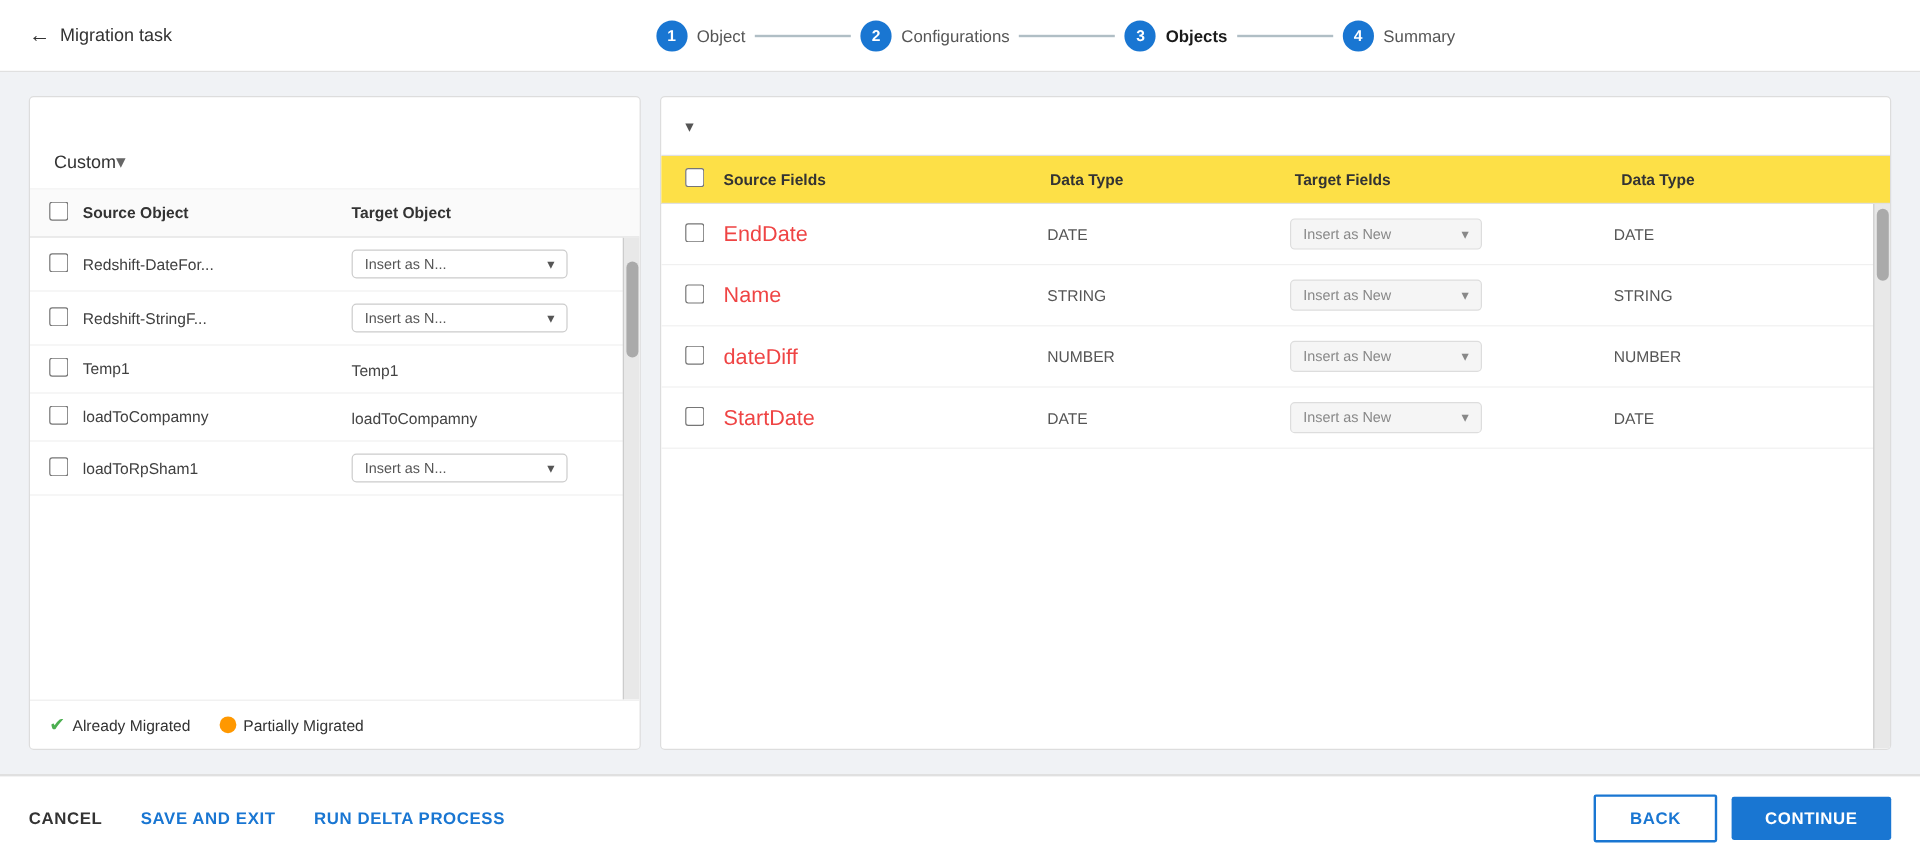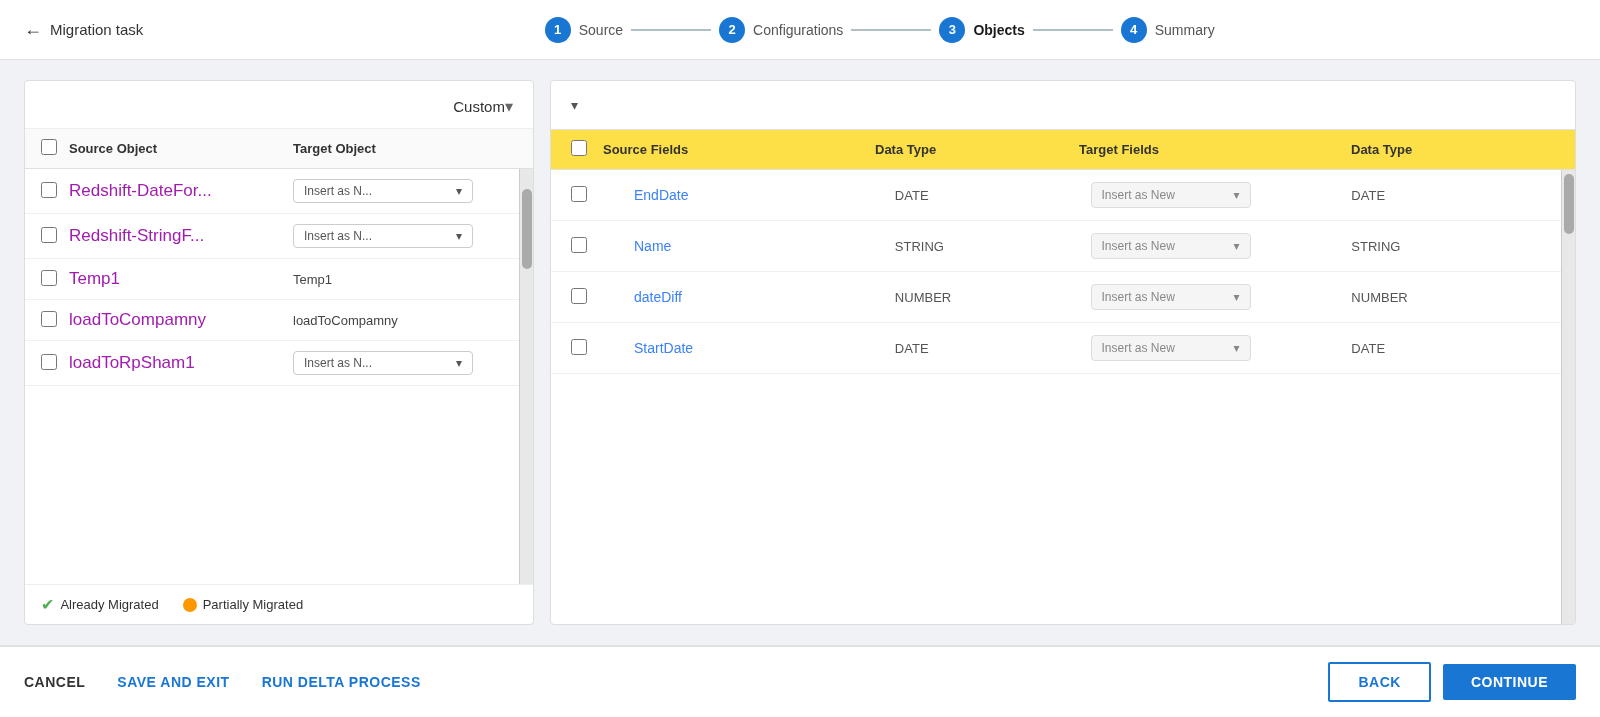--- a/index.html
+++ b/index.html
@@ -17,34 +17,34 @@
     .step-label.active { font-weight: 700; color: #1a1a1a; }
     .step-line { width: 80px; height: 2px; background: #b0bec5; margin: 0 8px; }
 
     
     .main { flex: 1; display: flex; padding: 20px 24px; gap: 16px; overflow: hidden; }
 
     
     .left-panel { background: #fff; border: 1px solid #ddd; border-radius: 4px; width: 510px; display: flex; flex-direction: column; overflow: hidden; flex-shrink: 0; }
     .collection-type-section { padding: 16px 20px 12px; border-bottom: 1px solid #eee; }
     .collection-type-label { font-size: 11px; color: #888; margin-bottom: 4px; }
-    .collection-type-select { display: flex; align-items: center; justify-content: flex-end; font-size: 15px; color: #333; cursor: pointer; }
+    .collection-type-select { display: flex; align-items: center; justify-content: flex-start; font-size: 15px; color: #333; cursor: pointer; margin-top: 28px; }
     .dropdown-arrow { color: #666; font-size: 16px; }
 
     
     .table-header-row { display: flex; align-items: center; padding: 10px 16px; border-bottom: 1px solid #e0e0e0; background: #fafafa; }
     .th-checkbox { width: 28px; flex-shrink: 0; }
     .th-source { flex: 1; font-weight: 600; font-size: 13px; }
     .th-target { flex: 1; font-weight: 600; font-size: 13px; }
 
     
     .table-body { flex: 1; overflow-y: auto; position: relative; }
     .table-row { display: flex; align-items: center; padding: 10px 16px; border-bottom: 1px solid #f0f0f0; }
     .row-checkbox { width: 28px; flex-shrink: 0; }
-    .row-source { flex: 1; font-size: 17px; color: #a21caf; }
+    .row-source { flex: 1; font-size: 13px; color: #404040; }
     .row-target { flex: 1; }
     .row-target-text { font-size: 13px; color: #444; }
     .dropdown-btn { display: flex; align-items: center; gap: 6px; background: #fff; border: 1px solid #ccc; border-radius: 4px; padding: 4px 10px; font-size: 12px; color: #555; cursor: pointer; width: 180px; justify-content: space-between; }
 
     
     .legend { padding: 10px 16px; display: flex; align-items: center; gap: 24px; border-top: 1px solid #eee; flex-shrink: 0; }
     .legend-item { display: flex; align-items: center; gap: 6px; font-size: 13px; }
     .legend-icon-check { color: #4caf50; font-size: 16px; }
     .legend-icon-partial { width: 14px; height: 14px; border-radius: 50%; background: #ff9800; display: inline-block; }
 
@@ -57,21 +57,21 @@
     .right-table-header { display: flex; align-items: center; padding: 10px 20px; background: #fde047; border-bottom: 1px solid #e0e0e0; }
     .rth-check { width: 32px; flex-shrink: 0; }
     .rth-source { flex: 2; font-weight: 600; font-size: 13px; }
     .rth-dtype { flex: 1.5; font-weight: 600; font-size: 13px; }
     .rth-target { flex: 2; font-weight: 600; font-size: 13px; }
     .rth-dtype2 { flex: 1.5; font-weight: 600; font-size: 13px; }
 
     .right-table-body { flex: 1; overflow-y: auto; position: relative; }
     .right-row { display: flex; align-items: center; padding: 12px 20px; border-bottom: 1px solid #f0f0f0; }
     .rr-check { width: 32px; flex-shrink: 0; }
-    .rr-source { flex: 2; font-size: 14px; color: #3b82f6; margin-left: 31px; }
+    .rr-source { flex: 2; font-size: 18px; color: #ef4444; }
     .rr-dtype { flex: 1.5; font-size: 13px; color: #555; font-weight: 500; }
     .rr-target { flex: 2; }
     .rr-dtype2 { flex: 1.5; font-size: 13px; color: #555; }
     .target-dropdown { display: flex; align-items: center; gap: 6px; background: #f5f5f5; border: 1px solid #ddd; border-radius: 4px; padding: 5px 10px; font-size: 12px; color: #888; cursor: pointer; width: 160px; justify-content: space-between; }
 
     
     .right-scrollbar { position: absolute; right: 0; top: 0; bottom: 0; width: 14px; background: #e8e8e8; }
     .right-scroll-thumb { width: 10px; height: 60px; background: #aaa; border-radius: 5px; margin: 4px auto; display: block; }
 
     
@@ -90,21 +90,21 @@
 <body>
 
 <div class="header">
   <div class="back-btn">
     <span class="back-arrow">←</span>
     <span class="page-title">Migration task</span>
   </div>
   <div class="stepper" id="stepper-container">
       <div class="step">
       <div class="step-circle">1</div>
-      <span class="step-label">Source</span>
+      <span class="step-label">Object</span>
     </div>
       <div class="step-line"></div>
       <div class="step">
       <div class="step-circle">2</div>
       <span class="step-label">Configurations</span>
     </div>
       <div class="step-line"></div>
       <div class="step">
       <div class="step-circle">3</div>
       <span class="step-label active">Objects</span>

